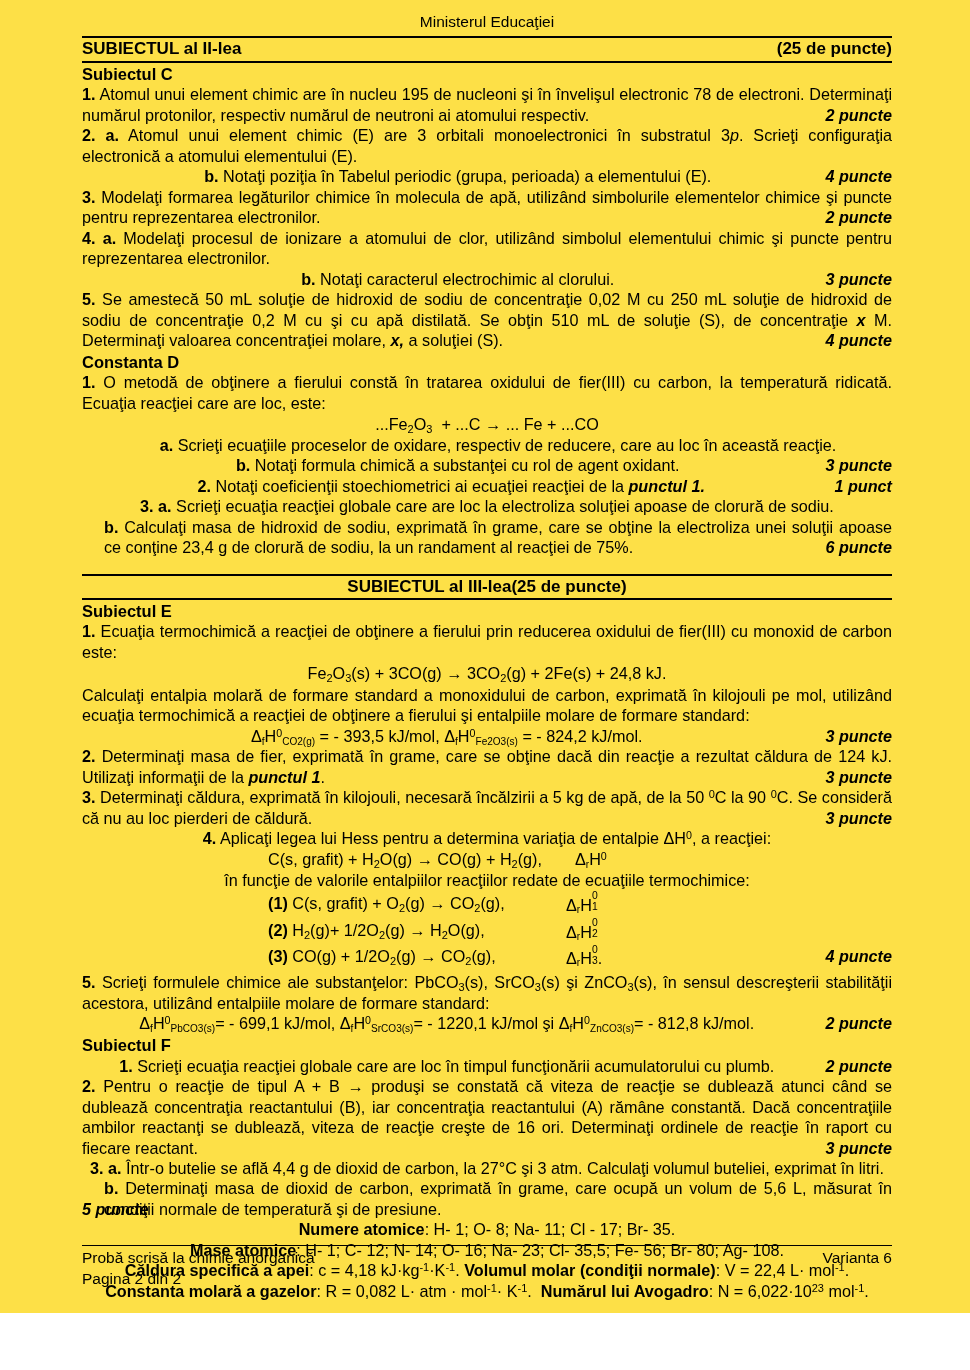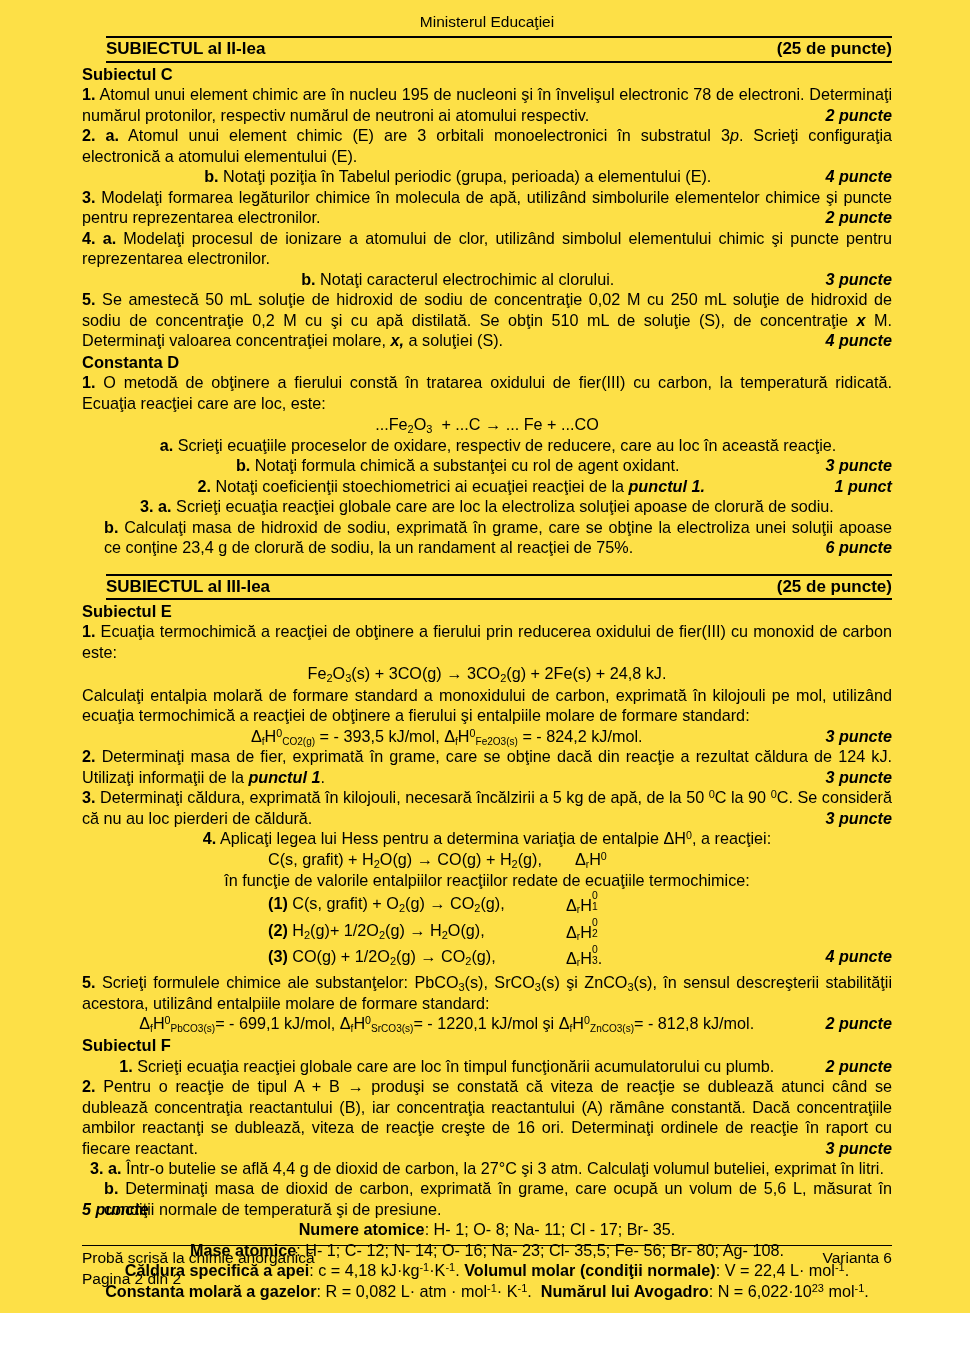--- a/index.html
+++ b/index.html
@@ -35,23 +35,22 @@
     display: flex;
     justify-content: space-between;
     align-items: baseline;
     font-weight: bold;
     font-size: 17px;
     border-top: 2px solid #000;
     border-bottom: 2px solid #000;
     padding: 1px 0 1px 0;
     margin-top: 4px;
     line-height: 1.18;
-    margin-left: 24px;
-  }
-  .section-bar.second { margin-top: 11px; }
+  }
+  .section-bar.second { margin-top: 11px; justify-content: center; }
 
   .subtitle {
     font-weight: bold;
     font-size: 16.5px;
     line-height: 1.26;
     margin-top: 1px;
   }
 
   
   p.q {

